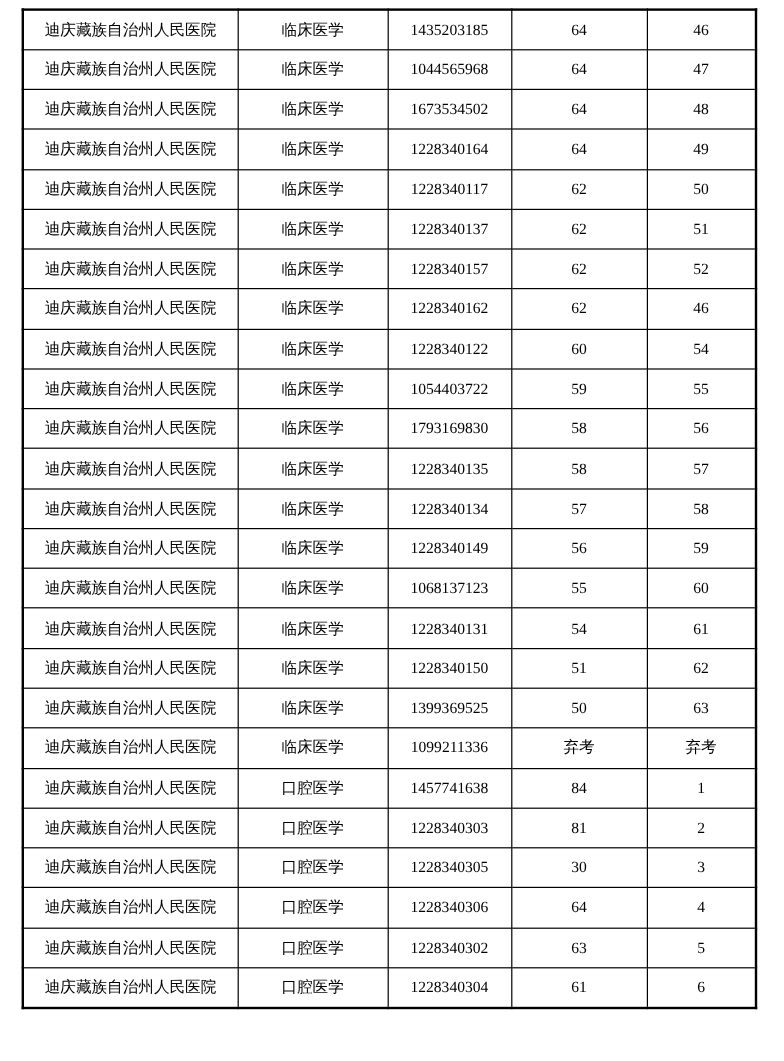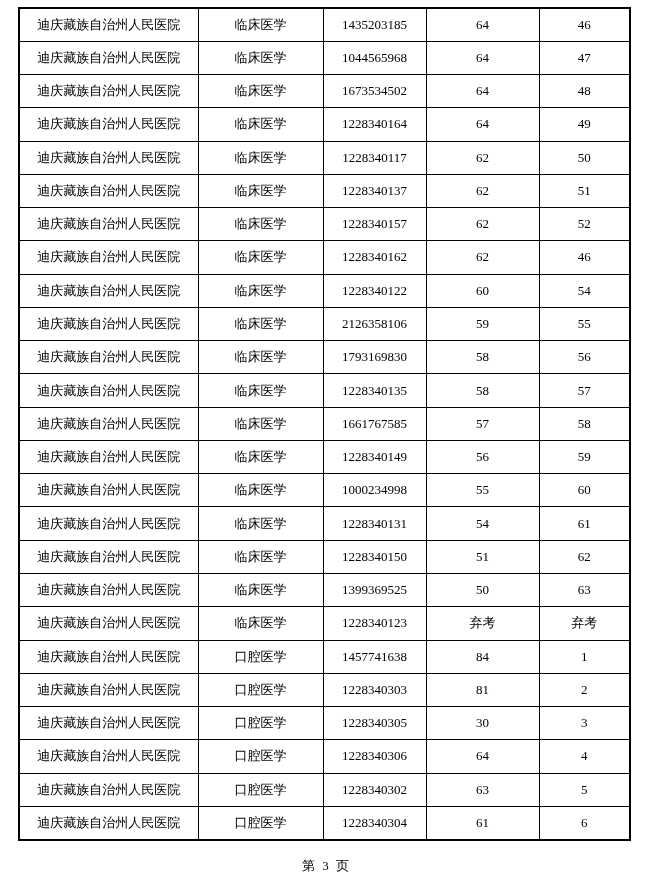--- a/index.html
+++ b/index.html
@@ -127,56 +127,56 @@
         <tr>
           <td>迪庆藏族自治州人民医院</td>
           <td>临床医学</td>
           <td>1228340122</td>
           <td>60</td>
           <td>54</td>
         </tr>
         <tr>
           <td>迪庆藏族自治州人民医院</td>
           <td>临床医学</td>
-          <td>2126358106</td>
+          <td>1054403722</td>
           <td>59</td>
           <td>55</td>
         </tr>
         <tr>
           <td>迪庆藏族自治州人民医院</td>
           <td>临床医学</td>
           <td>1793169830</td>
           <td>58</td>
           <td>56</td>
         </tr>
         <tr>
           <td>迪庆藏族自治州人民医院</td>
           <td>临床医学</td>
           <td>1228340135</td>
           <td>58</td>
           <td>57</td>
         </tr>
         <tr>
           <td>迪庆藏族自治州人民医院</td>
           <td>临床医学</td>
-          <td>1661767585</td>
+          <td>1228340134</td>
           <td>57</td>
           <td>58</td>
         </tr>
         <tr>
           <td>迪庆藏族自治州人民医院</td>
           <td>临床医学</td>
           <td>1228340149</td>
           <td>56</td>
           <td>59</td>
         </tr>
         <tr>
           <td>迪庆藏族自治州人民医院</td>
           <td>临床医学</td>
-          <td>1000234998</td>
+          <td>1068137123</td>
           <td>55</td>
           <td>60</td>
         </tr>
         <tr>
           <td>迪庆藏族自治州人民医院</td>
           <td>临床医学</td>
           <td>1228340131</td>
           <td>54</td>
           <td>61</td>
         </tr>
@@ -190,21 +190,21 @@
         <tr>
           <td>迪庆藏族自治州人民医院</td>
           <td>临床医学</td>
           <td>1399369525</td>
           <td>50</td>
           <td>63</td>
         </tr>
         <tr>
           <td>迪庆藏族自治州人民医院</td>
           <td>临床医学</td>
-          <td>1228340123</td>
+          <td>1099211336</td>
           <td>弃考</td>
           <td>弃考</td>
         </tr>
         <tr>
           <td>迪庆藏族自治州人民医院</td>
           <td>口腔医学</td>
           <td>1457741638</td>
           <td>84</td>
           <td>1</td>
         </tr>
@@ -239,15 +239,14 @@
         <tr>
           <td>迪庆藏族自治州人民医院</td>
           <td>口腔医学</td>
           <td>1228340304</td>
           <td>61</td>
           <td>6</td>
         </tr>
       </tbody>
   </table>
 
-  <div class="footer">第 3 页</div>
 
 </div>
 
 </body></html>

